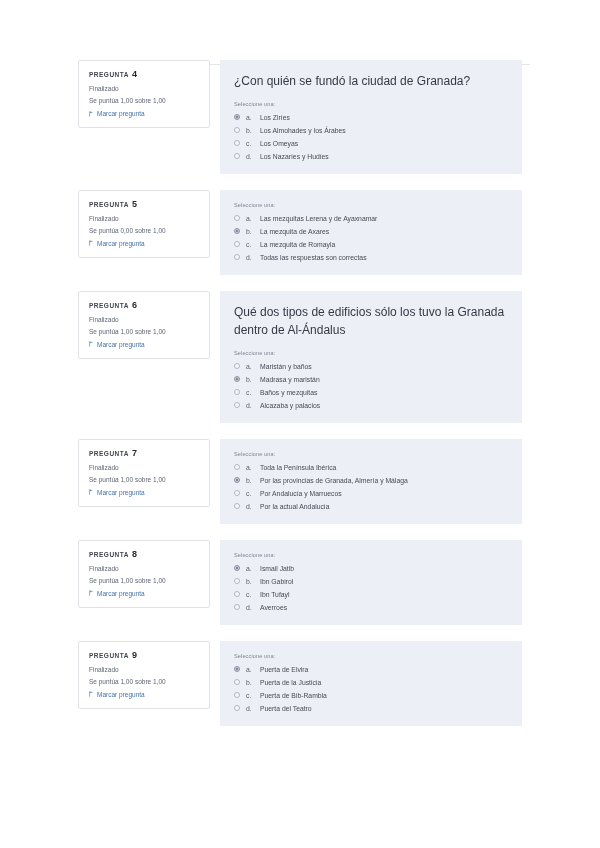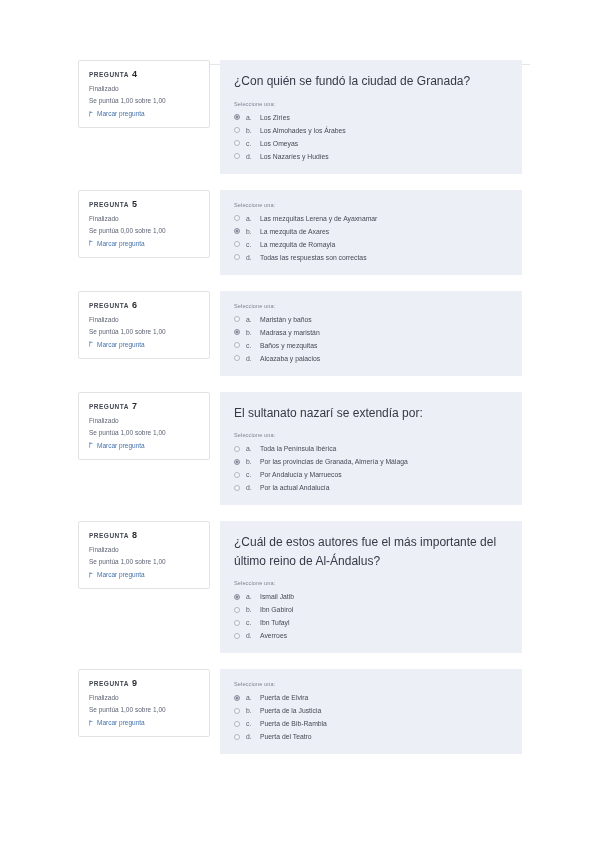--- a/index.html
+++ b/index.html
@@ -271,20 +271,21 @@
             <span class="flag-icon">
               <svg width="5" height="6" viewBox="0 0 5 6">
                 <path d="M0.6 0.3 L0.6 5.7" stroke="#3f6ea8" stroke-width="0.6"></path>
                 <path d="M1 0.5 L4.3 1.3 L1 2.3 Z" fill="#6f93c2"></path>
               </svg>
             </span>
             <span>Marcar pregunta</span>
           </div>
         </div>
         <div class="qpanel">
+          <div class="qtext">Qué dos tipos de edificios sólo los tuvo la Granada dentro de Al-Ándalus</div>
           <div class="qprompt">Seleccione una:</div>
           <div class="answers">
             <div class="ans">
               <span class="radio"></span>
               <span class="ans-key">a.</span>
               <span class="ans-label">Maristán y baños</span>
             </div>
             <div class="ans">
               <span class="radio on"></span>
               <span class="ans-key">b.</span>
@@ -312,21 +313,20 @@
             <span class="flag-icon">
               <svg width="5" height="6" viewBox="0 0 5 6">
                 <path d="M0.6 0.3 L0.6 5.7" stroke="#3f6ea8" stroke-width="0.6"></path>
                 <path d="M1 0.5 L4.3 1.3 L1 2.3 Z" fill="#6f93c2"></path>
               </svg>
             </span>
             <span>Marcar pregunta</span>
           </div>
         </div>
         <div class="qpanel">
-          <div class="qtext">El sultanato nazarí se extendía por:</div>
           <div class="qprompt">Seleccione una:</div>
           <div class="answers">
             <div class="ans">
               <span class="radio"></span>
               <span class="ans-key">a.</span>
               <span class="ans-label">Toda la Península Ibérica</span>
             </div>
             <div class="ans">
               <span class="radio on"></span>
               <span class="ans-key">b.</span>
@@ -354,21 +354,20 @@
             <span class="flag-icon">
               <svg width="5" height="6" viewBox="0 0 5 6">
                 <path d="M0.6 0.3 L0.6 5.7" stroke="#3f6ea8" stroke-width="0.6"></path>
                 <path d="M1 0.5 L4.3 1.3 L1 2.3 Z" fill="#6f93c2"></path>
               </svg>
             </span>
             <span>Marcar pregunta</span>
           </div>
         </div>
         <div class="qpanel">
-          <div class="qtext">¿Cuál de estos autores fue el más importante del último reino de Al-Ándalus?</div>
           <div class="qprompt">Seleccione una:</div>
           <div class="answers">
             <div class="ans">
               <span class="radio on"></span>
               <span class="ans-key">a.</span>
               <span class="ans-label">Ismail Jatib</span>
             </div>
             <div class="ans">
               <span class="radio"></span>
               <span class="ans-key">b.</span>

